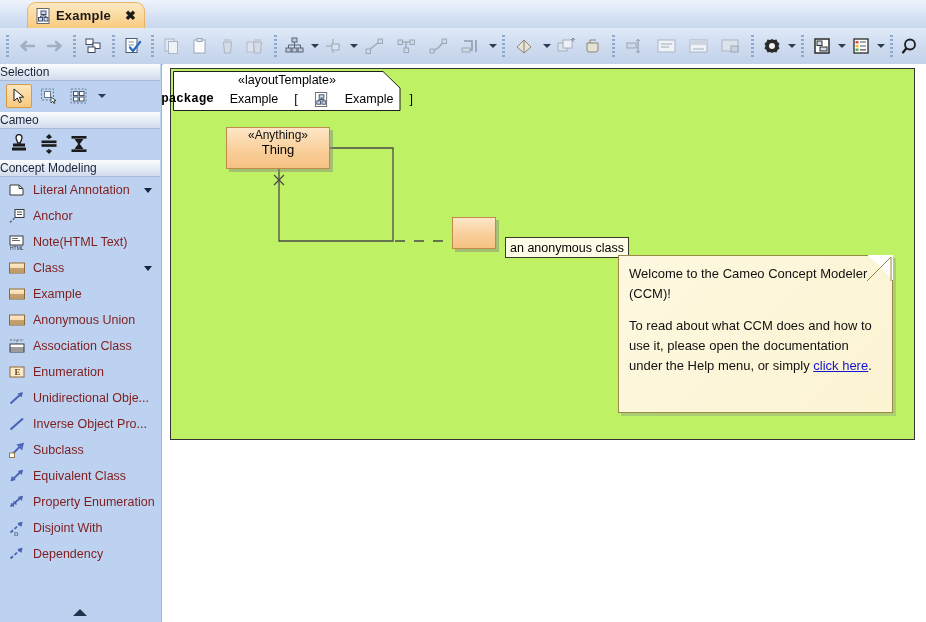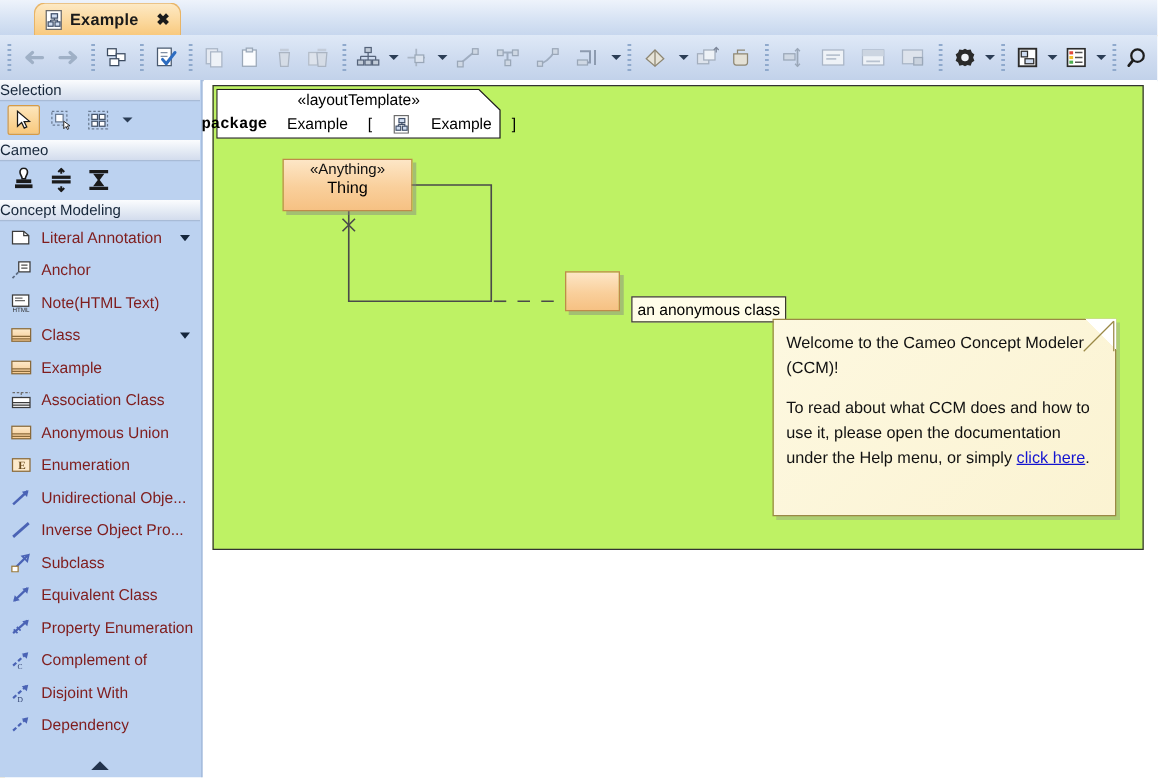--- a/index.html
+++ b/index.html
@@ -519,47 +519,47 @@
             </defs>
             <path d="M1.5 9 H16.5 M1.5 11 H16.5" stroke="#8a6a3a"></path>
           </svg>
       </span>
       <span class="lbl">Example</span>
     </div>
 
     <div class="item">
       <span class="ico">
         <svg width="18" height="16" viewBox="0 0 18 16">
-            <path d="M2 2 H16 M9 2 V6" stroke="#6b6b6b" stroke-dasharray="2 1.4"></path>
-            <rect x="2" y="6" width="14" height="8" fill="#fff" stroke="#3b3b3b"></rect>
-            <path d="M2 10 H16 M2 12 H16" stroke="#3b3b3b"></path>
-          </svg>
-      </span>
-      <span class="lbl">Association Class</span>
-    </div>
-
-    <div class="item">
-      <span class="ico">
-        <svg width="18" height="16" viewBox="0 0 18 16">
             <rect x="1.5" y="3" width="15" height="10" fill="url(#cg3)" stroke="#8a6a3a"></rect>
             <defs>
               <linearGradient id="cg3" x1="0" y1="0" x2="0" y2="1">
                 <stop offset="0" stop-color="#fdeacb"></stop>
                 <stop offset="1" stop-color="#f6c98f"></stop>
               </linearGradient>
             </defs>
             <path d="M1.5 9 H16.5 M1.5 11 H16.5" stroke="#8a6a3a"></path>
           </svg>
       </span>
       <span class="lbl">Anonymous Union</span>
     </div>
 
     <div class="item">
       <span class="ico">
         <svg width="18" height="16" viewBox="0 0 18 16">
+            <path d="M2 2 H16 M9 2 V6" stroke="#6b6b6b" stroke-dasharray="2 1.4"></path>
+            <rect x="2" y="6" width="14" height="8" fill="#fff" stroke="#3b3b3b"></rect>
+            <path d="M2 10 H16 M2 12 H16" stroke="#3b3b3b"></path>
+          </svg>
+      </span>
+      <span class="lbl">Association Class</span>
+    </div>
+
+    <div class="item">
+      <span class="ico">
+        <svg width="18" height="16" viewBox="0 0 18 16">
             <rect x="2" y="3" width="14" height="10" fill="#fdeacb" stroke="#8a6a3a"></rect>
             <text x="6.5" y="11" font-size="9" font-weight="bold" fill="#6a4a1a" font-family="Liberation Serif, serif">E</text>
           </svg>
       </span>
       <span class="lbl">Enumeration</span>
     </div>
 
     <div class="item">
       <span class="ico">
         <svg width="18" height="16" viewBox="0 0 18 16">
@@ -605,30 +605,20 @@
       <span class="ico">
         <svg width="18" height="16" viewBox="0 0 18 16">
             <path d="M2.5 12.5 L14 2.5" stroke="#4a63b5" stroke-width="1.8"></path>
             <path d="M15 1.8 L9.8 3 L13.8 7 Z" fill="#4a63b5"></path>
             <path d="M3 9.5 L6 12.5 M5.5 7.5 L8.5 10.5" stroke="#4a63b5" stroke-width="1.4"></path>
           </svg>
       </span>
       <span class="lbl">Property Enumeration</span>
     </div>
 
-    <div class="item">
-      <span class="ico">
-        <svg width="18" height="16" viewBox="0 0 18 16">
-            <path d="M2.5 12.5 L13.5 2.5" stroke="#4a63b5" stroke-width="1.8" stroke-dasharray="3.4 2"></path>
-            <path d="M14.6 1.8 L9.4 3 L13.4 7 Z" fill="#4a63b5"></path>
-            <text x="6" y="15.5" font-size="6" fill="#2b3b6b" font-family="Liberation Serif, serif">C</text>
-          </svg>
-      </span>
-      <span class="lbl">Complement of</span>
-    </div>
 
     <div class="item">
       <span class="ico">
         <svg width="18" height="16" viewBox="0 0 18 16">
             <path d="M2.5 12.5 L13.5 2.5" stroke="#4a63b5" stroke-width="1.8" stroke-dasharray="3.4 2"></path>
             <path d="M14.6 1.8 L9.4 3 L13.4 7 Z" fill="#4a63b5"></path>
             <text x="6" y="15.5" font-size="6" fill="#2b3b6b" font-family="Liberation Serif, serif">D</text>
           </svg>
       </span>
       <span class="lbl">Disjoint With</span>

